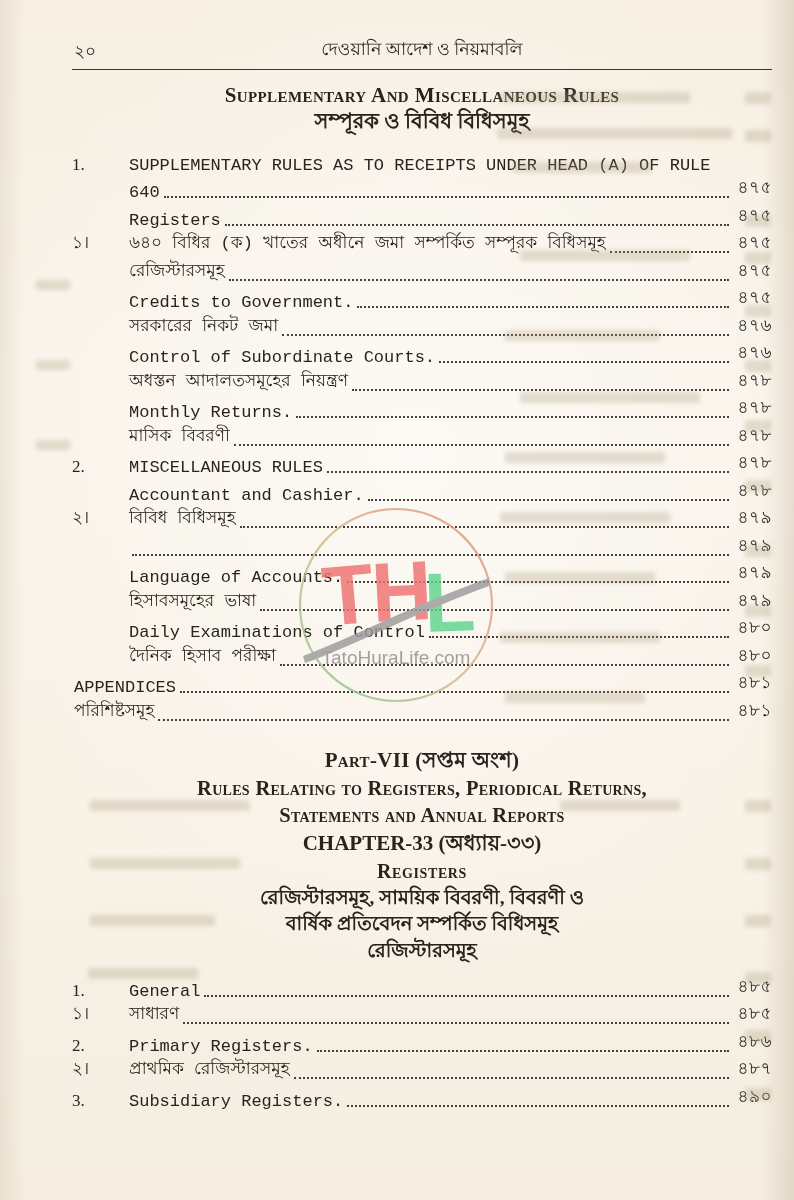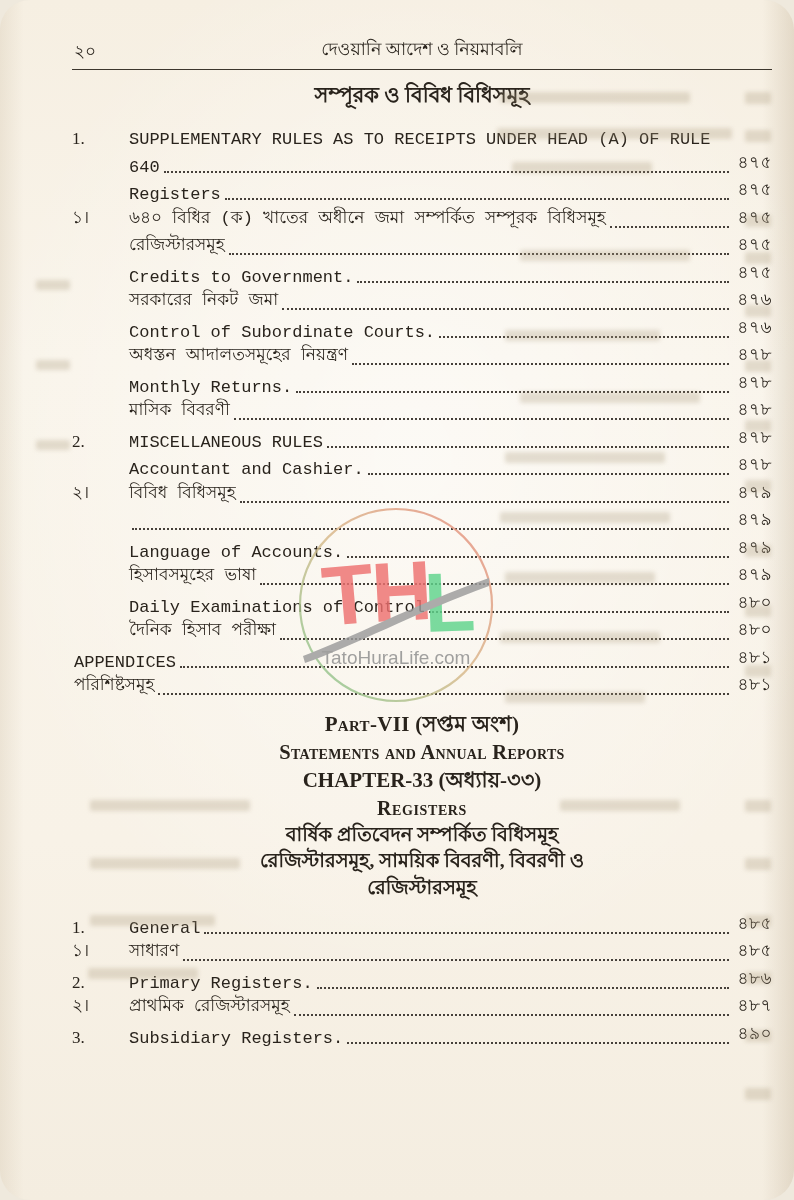--- a/index.html
+++ b/index.html
@@ -10,21 +10,20 @@
     color:#29231c;
   }
   .page{
     position:relative;width:794px;height:1200px;
     background:
       radial-gradient(ellipse 620px 760px at 52% 38%, rgba(255,255,255,.55), rgba(255,255,255,0) 70%),
       linear-gradient(to right, rgba(213,200,178,.35) 0, rgba(213,200,178,0) 3%, rgba(213,200,178,0) 96%, rgba(196,180,155,.38) 100%),
       linear-gradient(to bottom, #f6efe2 0, #f9f4ea 30%, #f8f2e7 70%, #f4ede0 100%);
     box-sizing:border-box;
     padding:0 22px 0 72px;
-    border-radius:30px;
   }
   
   .running-header{
     position:relative;
     padding-top:40px;
     height:26px;
     font-size:17px;
   }
   .page-num{position:absolute;left:2px;bottom:0;}
   .run-title{position:absolute;left:0;right:0;text-align:center;bottom:1px;font-size:17.5px;}
@@ -39,21 +38,21 @@
   
   .toc{margin-top:13px;}
   .toc-row{display:flex;align-items:flex-end;height:27.5px;font-size:17px;white-space:nowrap;}
   .toc-num{flex:none;width:57px;}
   .toc-text{flex:none;padding-right:1px;font-family:Liberation Mono, monospace;}
   .leader{flex:1 1 auto;border-bottom:2.2px dotted #46403a;margin:0 3px 4px 3px;min-width:12px;}
   .toc-page{flex:none;min-width:40px;text-align:right;letter-spacing:.5px;}
   .toc-row.flush .toc-text{padding-left:2px;}
 
   
-  .part-head{margin-top:15px;text-align:center;line-height:1.0;}
+  .part-head{margin-top:25px;text-align:center;line-height:1.0;}
   .part-head div{margin-bottom:7px;}
   .p-title{font-size:21px;font-weight:bold;font-variant:small-caps;letter-spacing:.3px;}
   .p-line{font-size:20.5px;font-weight:bold;font-variant:small-caps;letter-spacing:.3px;}
   .p-ch{font-size:21px;font-weight:bold;}
   .p-reg{font-size:20px;font-weight:bold;font-variant:small-caps;letter-spacing:.6px;}
   .p-bn{font-size:19.5px;font-weight:bold;}
 
   
   .watermark{position:absolute;left:297px;top:506px;width:198px;height:198px;opacity:.82;pointer-events:none;}
 
@@ -65,20 +64,21 @@
 
 <div class="page">
 
   <div class="running-header">
     <span class="page-num">২০</span>
     <span class="run-title">দেওয়ানি আদেশ ও নিয়মাবলি</span>
   </div>
   <div class="head-rule"></div>
 
   <div class="chapter-head">
+    <div class="ch-line2">Supplementary And Miscellaneous Rules</div>
     <div class="ch-line3">সম্পূরক ও বিবিধ বিধিসমূহ</div>
   </div>
 
   <div class="toc" id="toc1">
       <div class="toc-row">
         <span class="toc-num">1.</span>
         <span class="toc-text">SUPPLEMENTARY RULES AS TO RECEIPTS UNDER HEAD (A) OF RULE</span>
       </div>
       <div class="toc-row">
         <span class="toc-num"></span>
@@ -194,25 +194,26 @@
       </div>
       <div class="toc-row flush">
         <span class="toc-text">পরিশিষ্টসমূহ</span>
         <span class="leader"></span>
         <span class="toc-page">৪৮১</span>
       </div>
     </div>
 
   <div class="part-head">
     <div class="p-title">Part-VII (সপ্তম অংশ)</div>
+    <div class="p-line">Rules Relating to Registers, Periodical Returns,</div>
     <div class="p-line">Statements and Annual Reports</div>
     <div class="p-ch">CHAPTER-33 (অধ্যায়-৩৩)</div>
     <div class="p-reg">Registers</div>
+    <div class="p-bn">রেজিস্টারসমূহ, সাময়িক বিবরণী, বিবরণী ও</div>
     <div class="p-bn">বার্ষিক প্রতিবেদন সম্পর্কিত বিধিসমূহ</div>
-    <div class="p-bn">রেজিস্টারসমূহ, সাময়িক বিবরণী, বিবরণী ও</div>
     <div class="p-bn">রেজিস্টারসমূহ</div>
   </div>
 
   <div class="toc" id="toc2">
       <div class="toc-row">
         <span class="toc-num">1.</span>
         <span class="toc-text">General</span>
         <span class="leader"></span>
         <span class="toc-page">৪৮৫</span>
       </div>

